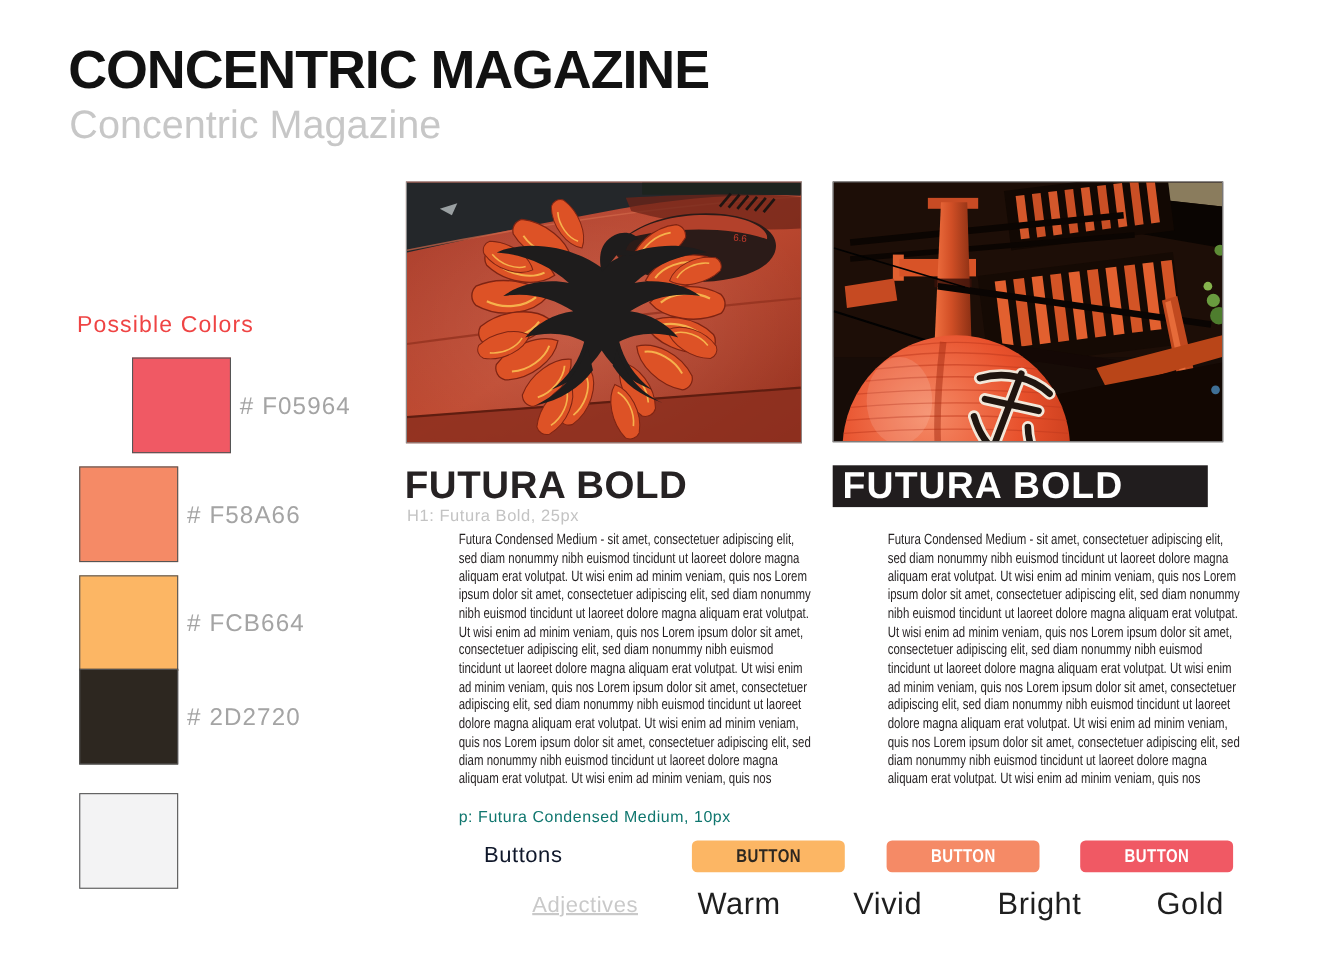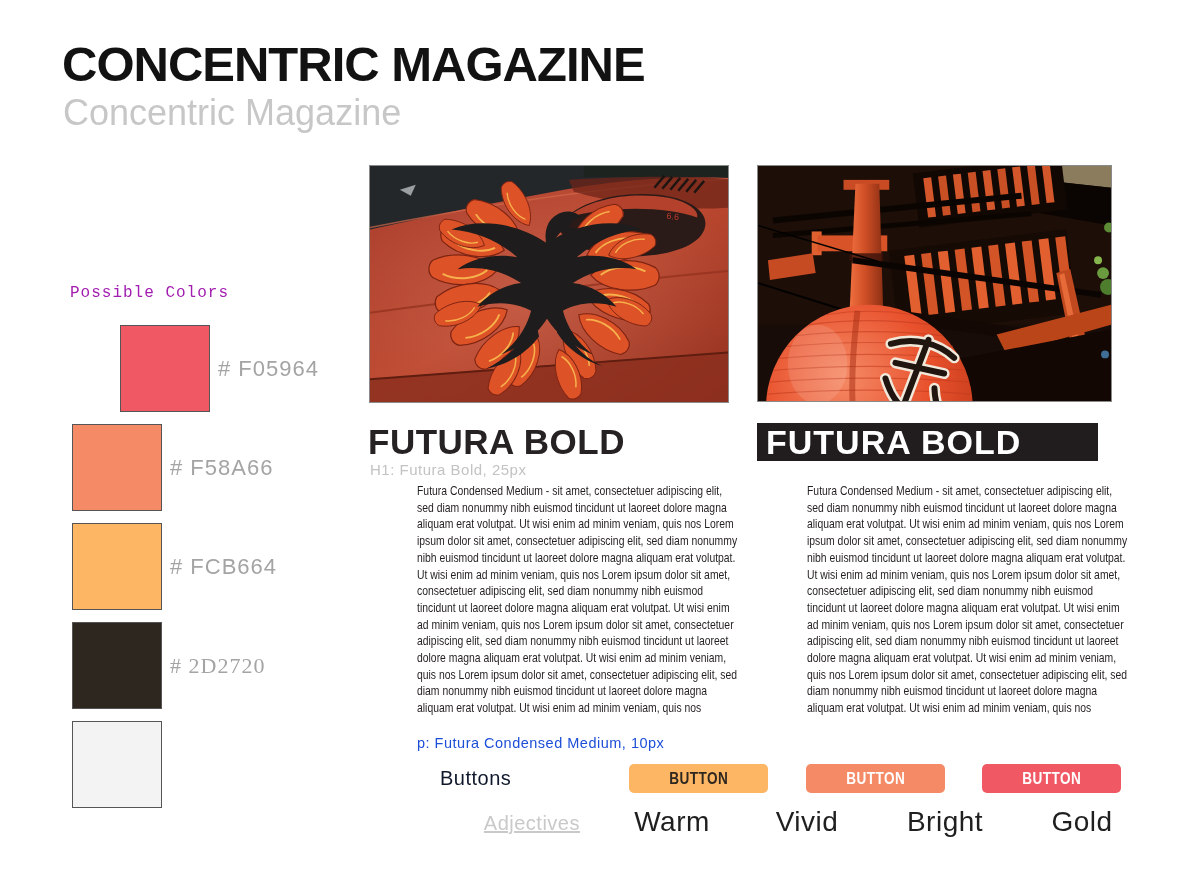--- a/index.html
+++ b/index.html
@@ -5,42 +5,42 @@
   html,body{margin:0;padding:0;background:#ffffff;}
   .canvas{
     position:relative;width:1200px;height:888px;background:#ffffff;overflow:hidden;
     font-family:"Liberation Sans",sans-serif;
   }
   .abs{position:absolute;}
   
   .page-title{left:62px;top:36px;font-size:49px;font-weight:bold;letter-spacing:-1px;color:#121212;white-space:nowrap;}
   .page-subtitle{left:63px;top:92px;font-size:36px;font-weight:400;color:#c7c7c7;white-space:nowrap;}
   
-  .palette-label{left:70px;top:284px;font-size:16px;color:#a21caf;letter-spacing:1px;font-family:Liberation Mono, monospace;}
+  .palette-label{left:70px;top:284px;font-size:21px;color:#ef4444;letter-spacing:1px;}
   .swatch-row{left:72px;width:300px;height:88px;}
   .swatch{position:absolute;left:0;top:0;width:90px;height:87px;border:1px solid #555;box-sizing:border-box;}
   .swatch-label{position:absolute;left:98px;top:0;height:87px;line-height:87px;font-size:22px;color:#a4a4a4;letter-spacing:1px;white-space:nowrap;}
-  .sw1{top:325px;margin-left:48px;} .sw2{top:424px;} .sw3{top:523px;} .sw4{top:622px;font-family:Liberation Serif, serif;} .sw5{top:721px;}
+  .sw1{top:325px;margin-left:48px;} .sw2{top:424px;} .sw3{top:523px;} .sw4{top:608px;} .sw5{top:721px;}
   
   .photo{border:1px solid #8a8a8a;box-sizing:border-box;background:#b2402e;}
   .photo-left{left:369px;top:165px;width:360px;height:238px;}
   .photo-right{left:757px;top:165px;width:355px;height:237px;background:#170c07;}
   .photo svg{display:block;width:100%;height:100%;}
   
   .h1-left{left:368px;top:422px;font-size:35px;font-weight:bold;letter-spacing:0.5px;color:#262223;white-space:nowrap;}
   .h1-caption{left:370px;top:461px;font-size:15px;color:#c3c3c3;letter-spacing:0.5px;white-space:nowrap;}
   .heading-bar{left:757px;top:423px;width:341px;height:38px;}
   .heading-bar span{display:block;padding-left:9px;font-size:34px;line-height:39px;font-weight:bold;letter-spacing:1px;color:#ffffff;white-space:nowrap;}
   .body-copy{
     margin:0;width:416px;font-size:13.5px;line-height:16.7px;color:#231f20;
     transform:scaleX(0.77);transform-origin:0 0;text-align:left;
   }
   .body-left{left:417px;top:483px;}
   .body-right{left:807px;top:483px;}
-  .body-caption{left:417px;top:735px;font-size:14.5px;color:#1d4ed8;letter-spacing:0.5px;white-space:nowrap;}
+  .body-caption{left:417px;top:735px;font-size:14.5px;color:#0f766e;letter-spacing:0.5px;white-space:nowrap;}
   
   .buttons-label{left:440px;top:767px;width:140px;text-align:left;font-size:20px;color:#0f172a;letter-spacing:0.5px;}
   .btn{position:absolute;top:764px;width:139px;height:29px;border:none;border-radius:5px;cursor:pointer;
        display:flex;align-items:center;justify-content:center;padding:12px;}
   .btn span{display:inline-block;font-size:17px;font-weight:bold;letter-spacing:0.5px;transform:scaleX(0.8);}
   .btn1{left:629px;} .btn2{left:806px;} .btn3{left:982px;}
   
   .adjectives-label{left:420px;top:812px;width:160px;text-align:right;font-size:20px;color:#c9c9c9;letter-spacing:0.5px;text-decoration:underline;}
   .adjective{top:806px;font-size:28px;color:#1f1f1f;transform:translateX(-50%);letter-spacing:0.5px;white-space:nowrap;}
   .adj1{left:672px;} .adj2{left:807px;} .adj3{left:945px;} .adj4{left:1082px;}

